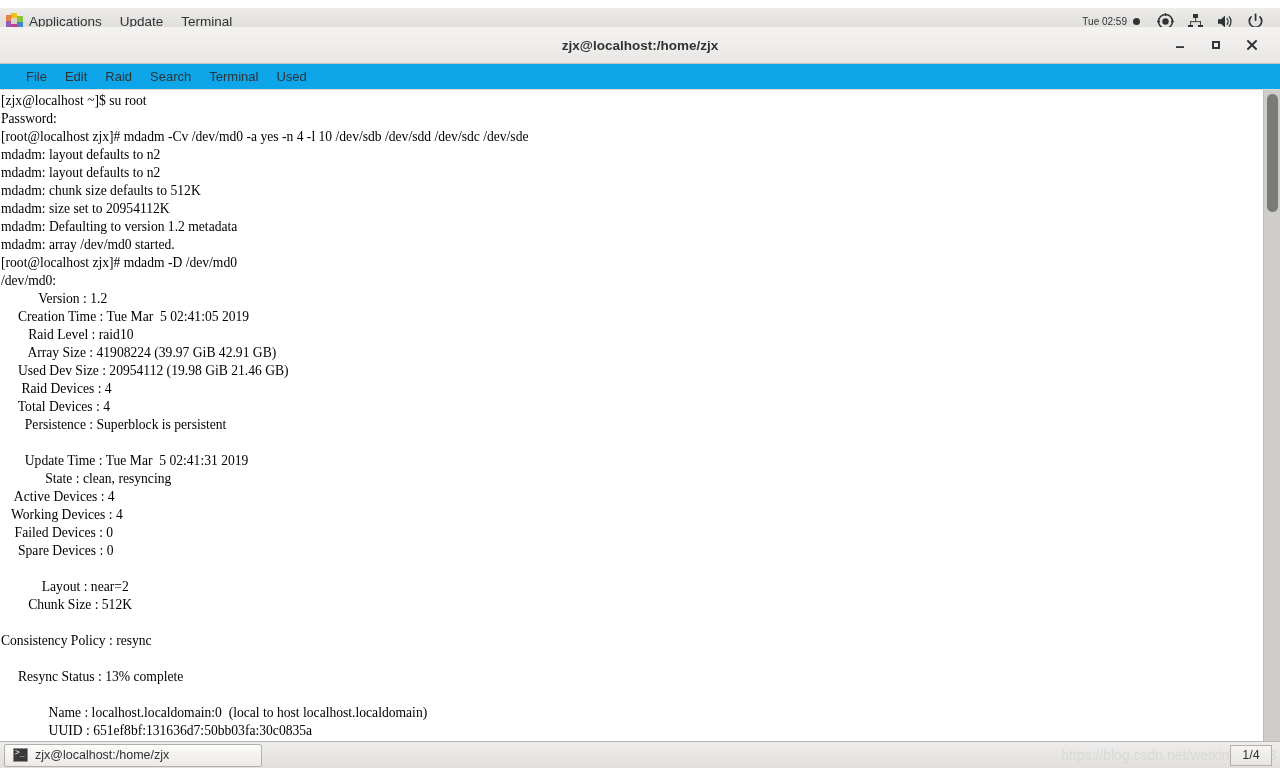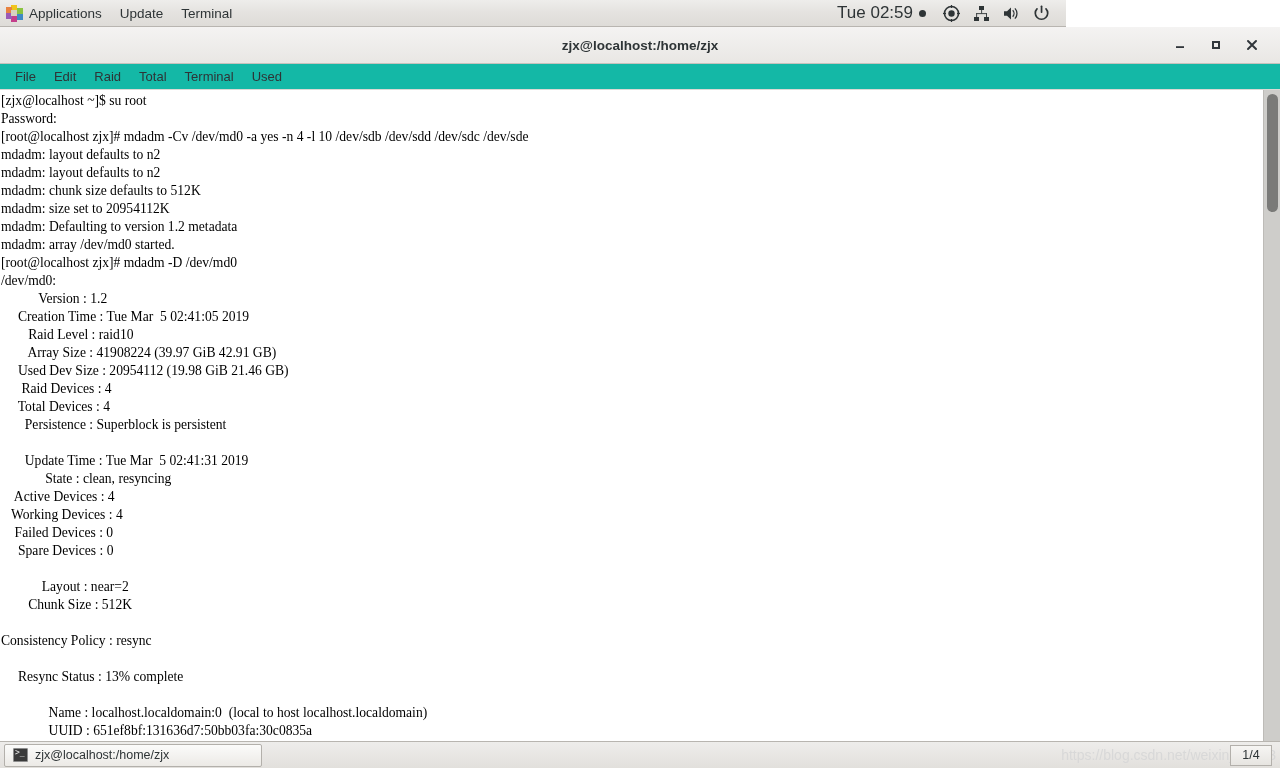--- a/index.html
+++ b/index.html
@@ -5,22 +5,22 @@
   * { box-sizing: border-box; margin: 0; padding: 0; }
   html, body {
     width: 1280px; height: 768px;
     overflow: hidden;
     background: #ffffff;
     font-family: "Liberation Sans", sans-serif;
   }
 
   
   #top-panel {
-    position: absolute; left: 0; top: 0;
-    width: 1066px; height: 27px;
+    position: absolute; left: 0; top: 8px;
+    width: 1280px; height: 27px;
     background: linear-gradient(to bottom, #eeedeb 0%, #e4e2df 50%, #dedcd8 100%);
     border-bottom: 1px solid #b8b5b0;
     display: flex; align-items: center;
     font-size: 13.5px; color: #2e3436;
   }
   .panel-menu {
     height: 27px; display: flex; align-items: center;
     padding: 0 9px; color: #2e3436; font-size: 13.5px;
     cursor: default; white-space: nowrap;
   }
@@ -39,21 +39,21 @@
   #apps-icon i:nth-child(5){ left:0px;  top:8px;  background:#9b59b6; }
   #apps-icon i:nth-child(6){ left:0px;  top:2px;  background:#e8823f; }
   #apps-icon i:nth-child(7){ left:5px;  top:5px;  background:#d8d2c0; width:6px; height:6px;}
 
   #panel-right {
     margin-left: auto; display: flex; align-items: center;
     height: 27px; padding-right: 10px;
   }
   #clock-area {
     display: flex; align-items: center; gap: 6px;
-    padding: 0 10px; height: 27px; font-size: 17px; color: #2e3436;
+    padding: 0 10px; height: 27px; font-size: 10px; color: #2e3436;
   }
   #clock-dot {
     width: 7px; height: 7px; border-radius: 50%;
     background: #2e3436; display: inline-block;
   }
   .tray-icon {
     width: 30px; height: 27px; display: flex;
     align-items: center; justify-content: center;
   }
   .tray-icon svg { display:block; }
@@ -82,24 +82,24 @@
   }
   .win-btn {
     width: 36px; height: 30px; display: flex;
     align-items: center; justify-content: center;
     color: #31363b; font-size: 15px; line-height: 1;
   }
   .win-btn svg { display: block; }
 
   #menubar {
     height: 26px; flex-shrink: 0;
-    background: #14b8a6;
+    background: #0ea5e9;
     border-bottom: 1px solid #dcd9d4;
     display: flex; align-items: center;
-    padding-left: 6px;
+    padding-left: 17px;
     font-size: 13px; color: #2e3436;
   }
   .menu-item {
     padding: 0 9px; height: 26px; display: flex; align-items: center;
     white-space: nowrap;
   }
 
   #term-body {
     flex: 1; position: relative; background: #ffffff;
     display: flex; overflow: hidden;
@@ -271,21 +271,21 @@
           <path d="M3 3 L11 11 M11 3 L3 11" stroke="#31363b" stroke-width="2" stroke-linecap="round"></path>
         </svg>
       </div>
     </div>
   </div>
 
   <div id="menubar">
     <div class="menu-item">File</div>
     <div class="menu-item">Edit</div>
     <div class="menu-item">Raid</div>
-    <div class="menu-item">Total</div>
+    <div class="menu-item">Search</div>
     <div class="menu-item">Terminal</div>
     <div class="menu-item">Used</div>
   </div>
 
   <div id="term-body">
     <div id="term-screen">
       <div id="term-lines"><div class="tline">[zjx@localhost ~]$ su root</div><div class="tline">Password:</div><div class="tline">[root@localhost zjx]# mdadm -Cv /dev/md0 -a yes -n 4 -l 10 /dev/sdb /dev/sdd /dev/sdc /dev/sde</div><div class="tline">mdadm: layout defaults to n2</div><div class="tline">mdadm: layout defaults to n2</div><div class="tline">mdadm: chunk size defaults to 512K</div><div class="tline">mdadm: size set to 20954112K</div><div class="tline">mdadm: Defaulting to version 1.2 metadata</div><div class="tline">mdadm: array /dev/md0 started.</div><div class="tline">[root@localhost zjx]# mdadm -D /dev/md0</div><div class="tline">/dev/md0:</div><div class="tline">           Version : 1.2</div><div class="tline">     Creation Time : Tue Mar  5 02:41:05 2019</div><div class="tline">        Raid Level : raid10</div><div class="tline">        Array Size : 41908224 (39.97 GiB 42.91 GB)</div><div class="tline">     Used Dev Size : 20954112 (19.98 GiB 21.46 GB)</div><div class="tline">      Raid Devices : 4</div><div class="tline">     Total Devices : 4</div><div class="tline">       Persistence : Superblock is persistent</div><div class="tline"></div><div class="tline">       Update Time : Tue Mar  5 02:41:31 2019</div><div class="tline">             State : clean, resyncing</div><div class="tline">    Active Devices : 4</div><div class="tline">   Working Devices : 4</div><div class="tline">    Failed Devices : 0</div><div class="tline">     Spare Devices : 0</div><div class="tline"></div><div class="tline">            Layout : near=2</div><div class="tline">        Chunk Size : 512K</div><div class="tline"></div><div class="tline">Consistency Policy : resync</div><div class="tline"></div><div class="tline">     Resync Status : 13% complete</div><div class="tline"></div><div class="tline">              Name : localhost.localdomain:0  (local to host localhost.localdomain)</div><div class="tline">              UUID : 651ef8bf:131636d7:50bb03fa:30c0835a</div></div>
     </div>
     <div id="term-scrollbar">
       <div id="scroll-thumb"></div>

